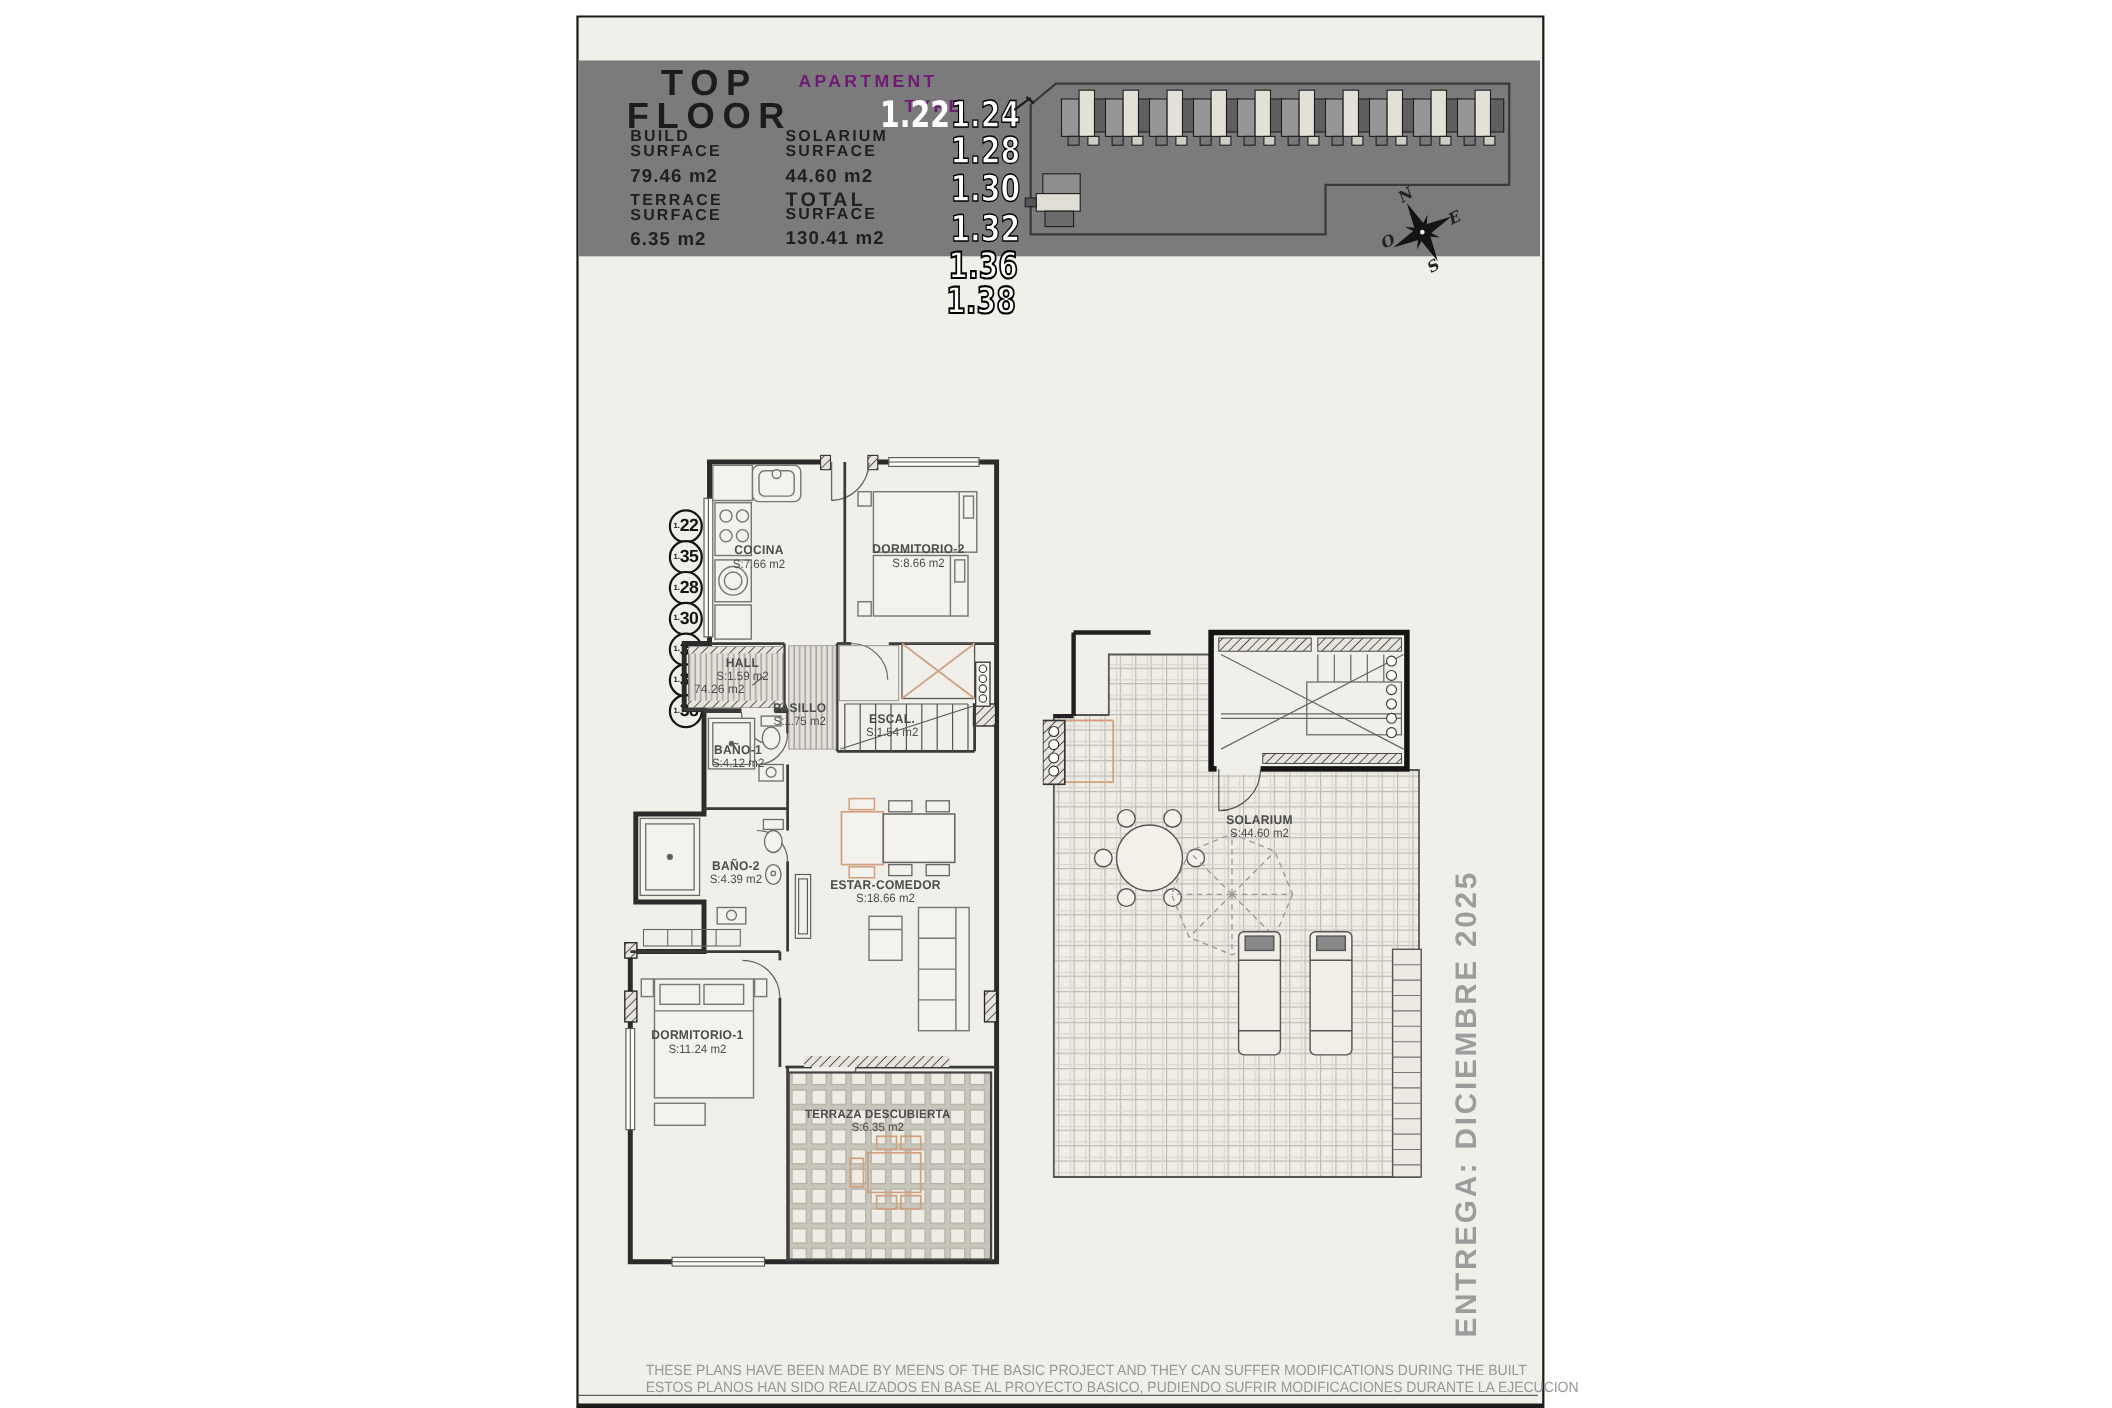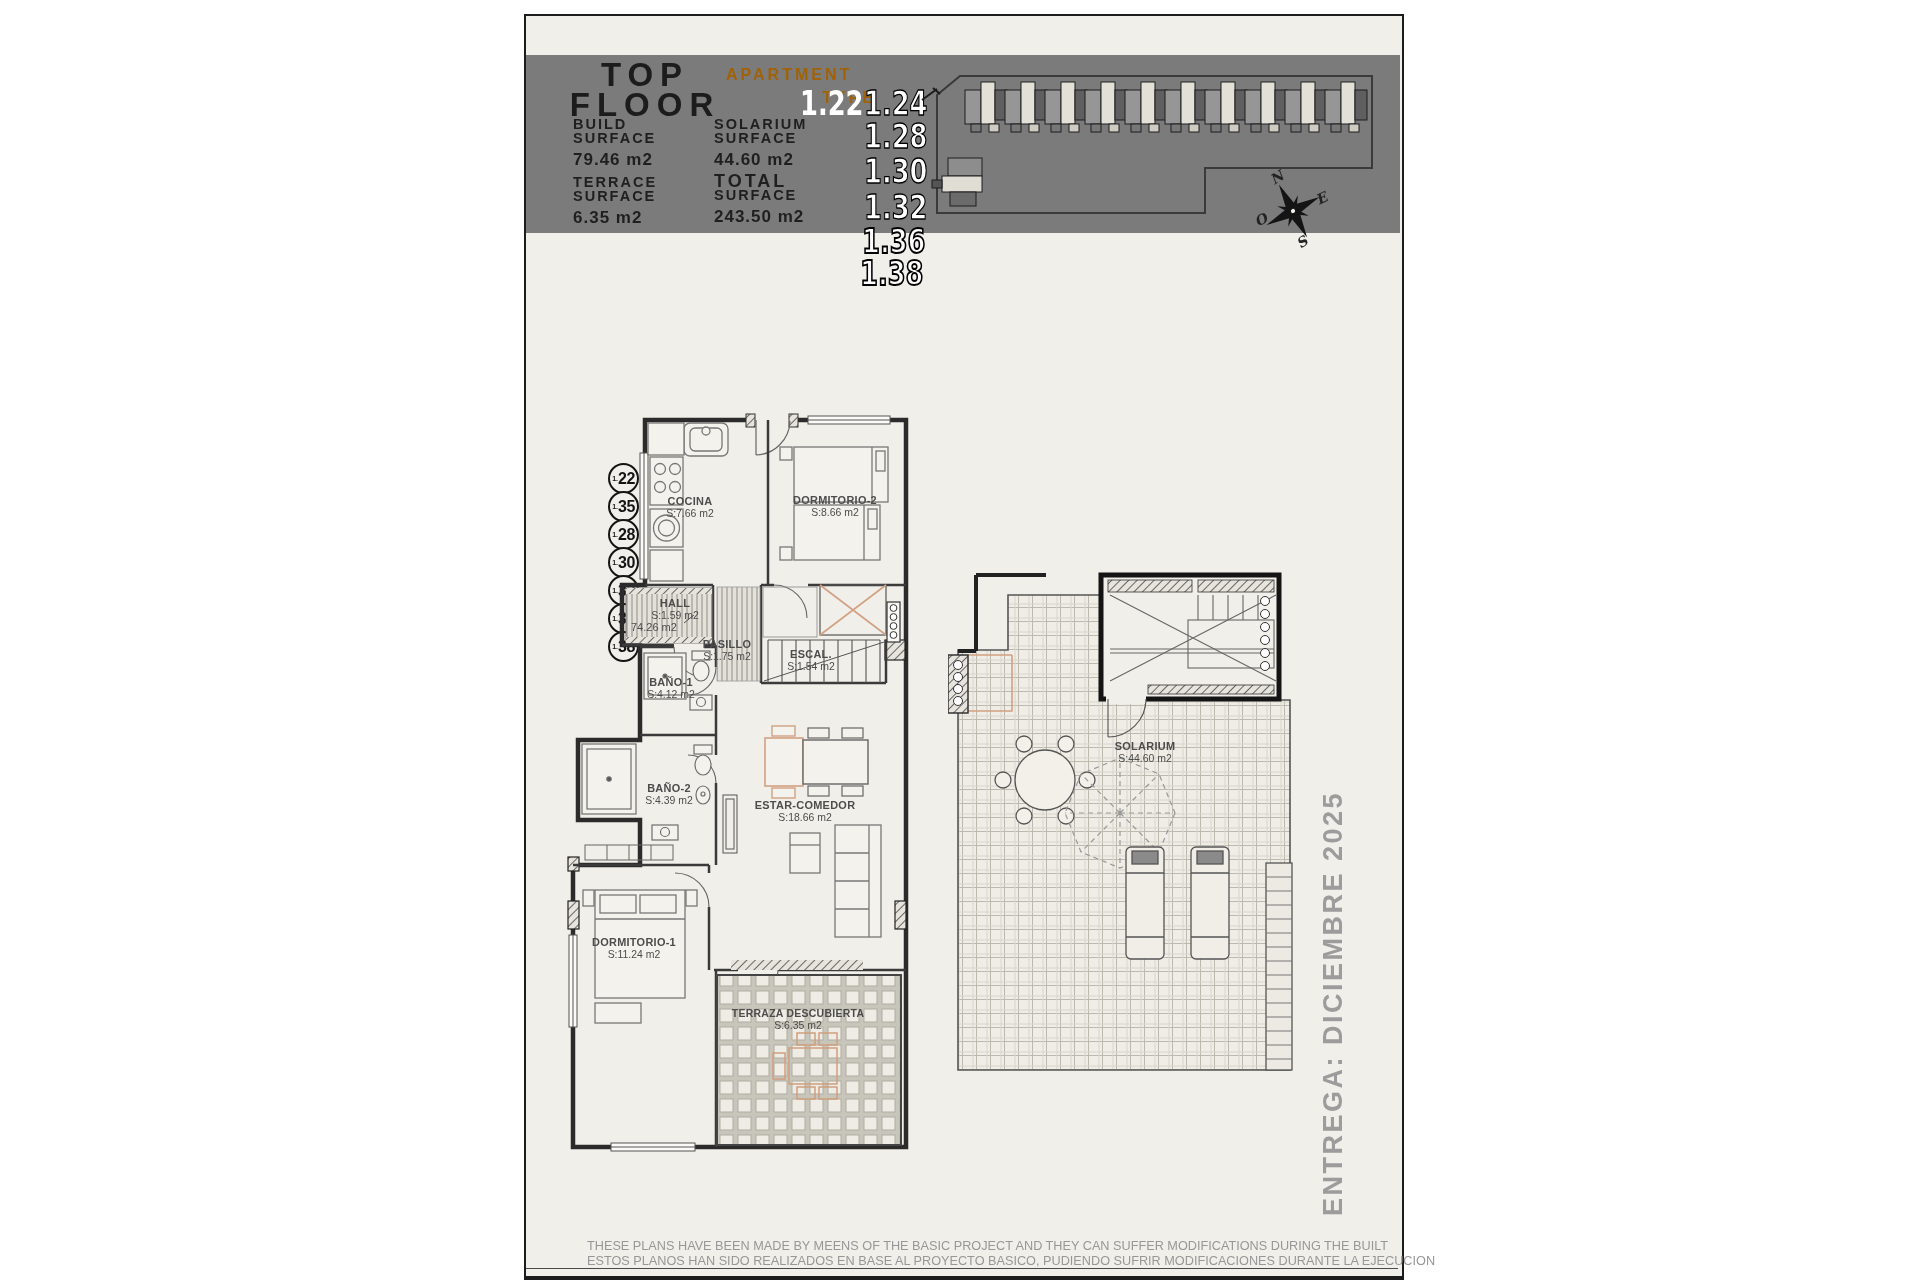--- a/index.html
+++ b/index.html
@@ -1,21 +1,21 @@
 <!DOCTYPE html>
 <html><head>
 <meta charset="utf-8">
 <style>
   html,body{margin:0;padding:0;}
   body{width:1920px;height:1280px;background:#ffffff;font-family:"Liberation Sans",sans-serif;position:relative;overflow:hidden;}
   .abs{position:absolute;}
   #page{left:524px;top:14px;width:876px;height:1260px;background:#f1efe9;border:2px solid #1c1c1c;border-bottom:4px solid #1c1c1c;}
   #band{left:526px;top:55px;width:874px;height:178px;background:#7b7b7b;}
   #title{left:556px;top:60px;width:178px;font-size:33px;font-weight:bold;letter-spacing:7px;line-height:30px;color:#1c1c1c;text-align:center;}
-  #apt-label{left:726px;top:66px;width:150px;font-size:16px;font-weight:bold;letter-spacing:3px;color:#a16207;}
+  #apt-label{left:726px;top:66px;width:150px;font-size:16px;font-weight:bold;letter-spacing:3px;color:#701a75;}
   #apt-label .l2{margin-top:5px;margin-left:18px;text-align:right;}
   .surfblock{width:128px;color:#1f1f1f;}
   .surfblock .l{font-size:14.5px;font-weight:bold;letter-spacing:2px;line-height:14px;}
   .surfblock .big{font-size:18px;letter-spacing:3px;}
   .surfblock .v{font-size:17px;font-weight:bold;margin-top:5px;letter-spacing:1px;}
   .typenum{font-size:33px;font-weight:bold;color:#ffffff;font-family:"DejaVu Sans",sans-serif;transform:scaleX(0.78);transform-origin:left top;white-space:nowrap;}
   .stroke1{-webkit-text-stroke:1.3px #000;text-shadow:0 0 1px #000;}
   .stroke2{-webkit-text-stroke:2px #000;}
   .badge{width:27px;height:27px;border:2.5px solid #141414;border-radius:50%;background:#f1efe9;margin-bottom:-3px;display:flex;align-items:center;justify-content:center;color:#141414;}
   .badge .p{font-size:7px;font-weight:bold;}
@@ -63,21 +63,21 @@
   <div class="v">44.60 m2</div>
 </div>
 <div class="abs surfblock" style="left:573px;top:175px;">
   <div class="l">TERRACE</div>
   <div class="l">SURFACE</div>
   <div class="v">6.35 m2</div>
 </div>
 <div class="abs surfblock" style="left:714px;top:174px;">
   <div class="l big">TOTAL</div>
   <div class="l">SURFACE</div>
-  <div class="v">243.50 m2</div>
+  <div class="v">130.41 m2</div>
 </div>
 
 <svg class="abs" style="left:920px;top:70px;" width="470" height="200" viewBox="0 0 470 200">
   <polygon points="17,25 40,6 452,6 452,98 285,98 285,143 17,143" fill="#7b7b7b" stroke="#3a3a3a" stroke-width="2"></polygon>
   <path d="M2,30 L17,19 M13,18 L20,24" stroke="#1c1c1c" stroke-width="2" fill="none"></path>
   <defs>
     <g id="bldg">
       <rect x="0" y="8" width="16" height="34" fill="#969696" stroke="#1f1f1f"></rect>
       <rect x="16" y="0" width="14" height="42" fill="#e3e0d8" stroke="#1f1f1f"></rect>
       <rect x="30" y="8" width="12" height="30" fill="#5f5f5f" stroke="#1f1f1f"></rect>

